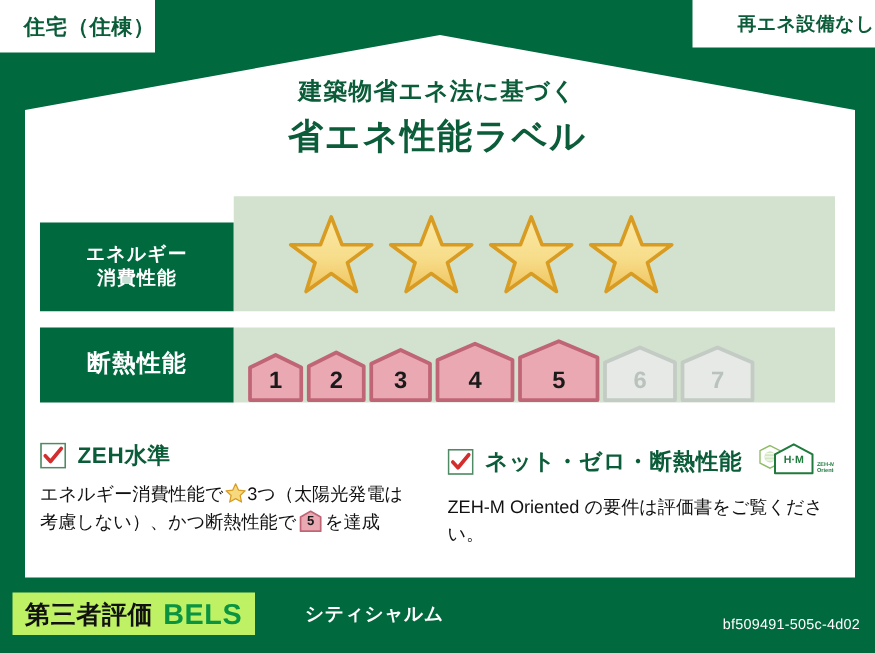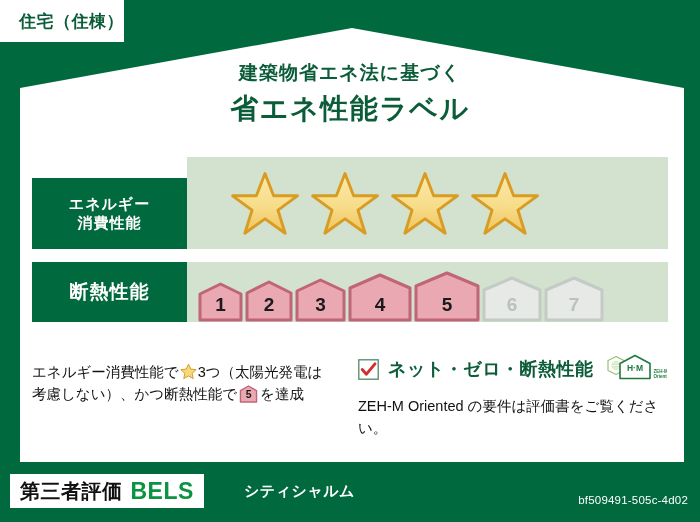--- a/index.html
+++ b/index.html
@@ -69,41 +69,44 @@
   .note-title{font-size:18px;font-weight:bold;color:#0b5c38;letter-spacing:0.5px;white-space:nowrap;}
   .note-body{margin-top:9px;font-size:14.5px;line-height:1.55;color:#111;}
   .inline-star{display:inline-block;vertical-align:-3px;width:17px;height:17px;margin:0 1px;}
   .inline-grade{display:inline-block;vertical-align:-4px;width:19px;height:18px;margin:0 2px;position:relative;}
   .inline-grade .n{position:absolute;left:0;right:0;bottom:1px;text-align:center;font-size:10.5px;font-weight:bold;color:#1a1a1a;}
   #zehm-logo{width:60px;height:34px;flex:0 0 auto;margin-left:4px;}
 
   
   #footer{position:absolute;left:0;bottom:0;width:700px;height:56px;}
   #bels-box{
-    position:absolute;left:10px;top:8px;height:34px;background:#ffffff;
+    position:absolute;left:10px;top:8px;height:34px;background:#bef264;
     display:flex;align-items:center;padding:0 10px;gap:8px;
   }
   #bels-jp{font-size:20px;font-weight:bold;color:#111;letter-spacing:0.5px;}
   #bels-en{font-size:23px;font-weight:bold;color:#0a9441;letter-spacing:0.5px;font-family:"Liberation Sans",sans-serif;}
   #property-name{position:absolute;left:232px;top:16px;font-size:15px;color:#ffffff;font-weight:bold;letter-spacing:0.5px;margin-left:12px;}
   #eval-date{position:absolute;right:12px;top:6px;font-size:15.5px;color:#ffffff;font-weight:bold;text-align:right;}
   #eval-id{position:absolute;right:12px;top:28px;font-size:11.5px;color:#ffffff;text-align:right;letter-spacing:0.2px;}
 </style>
 </head>
 <body>
 
 <div id="label-root">
 
   <svg class="house-white" viewBox="0 0 700 522" preserveAspectRatio="none">
     <polygon points="20,88 352,28 684,88 684,462 20,462" fill="#ffffff"></polygon>
   </svg>
 
   <div class="tag" id="tag-left">
     <span>住宅（住棟）</span>
   </div>
+  <div class="tag" id="tag-right">
+    <span>再エネ設備なし</span>
+  </div>
 
   <div id="title-block">
     <div id="title-sub">建築物省エネ法に基づく</div>
     <div id="title-main">省エネ性能ラベル</div>
   </div>
 
   <div class="perf-row" id="row-energy">
     <div class="row-label">
       <span>エネルギー</span>
       <span>消費性能</span>
@@ -200,20 +203,27 @@
             <svg width="62" height="46" viewBox="0 0 62 46">
               <polygon points="31,2 59,14 59,44 3,44 3,14" fill="#e6e9e6" stroke="#c3cbc4" stroke-width="3" stroke-linejoin="round"></polygon>
             </svg>
             <span class="num">7</span>
           </div>
         </div>
     </div>
   </div>
 
   <div class="note" id="note-left">
+    <div class="note-head">
+      <svg class="chk" viewBox="0 0 21 21">
+        <rect x="0.8" y="0.8" width="19.4" height="19.4" fill="#ffffff" stroke="#4e8a63" stroke-width="1.3"></rect>
+        <path d="M4.2 10.6 L8.4 15.2 L17 4.8" fill="none" stroke="#d42d2d" stroke-width="2.9" stroke-linecap="round" stroke-linejoin="round"></path>
+      </svg>
+      <span class="note-title">ZEH水準</span>
+    </div>
     <div class="note-body">
       <span>エネルギー消費性能で</span><svg class="inline-star" viewBox="0 0 24 24">
           <polygon points="12,1.5 15.2,8.6 22.8,9.4 17.1,14.6 18.7,22.1 12,18.2 5.3,22.1 6.9,14.6 1.2,9.4 8.8,8.6" fill="#f6d97f" stroke="#d89c22" stroke-width="1.4" stroke-linejoin="round"></polygon>
         </svg><span>3つ（太陽光発電は考慮しない）、かつ断熱性能で</span><span class="inline-grade"><svg viewBox="0 0 22 21" width="19" height="18">
             <polygon points="11,1.2 20.4,6.6 20.4,19.8 1.6,19.8 1.6,6.6" fill="#eaa9b2" stroke="#c06576" stroke-width="1.6" stroke-linejoin="round"></polygon>
           </svg><span class="n">5</span></span><span>を達成</span>
     </div>
   </div>
 
   <div class="note" id="note-right">

